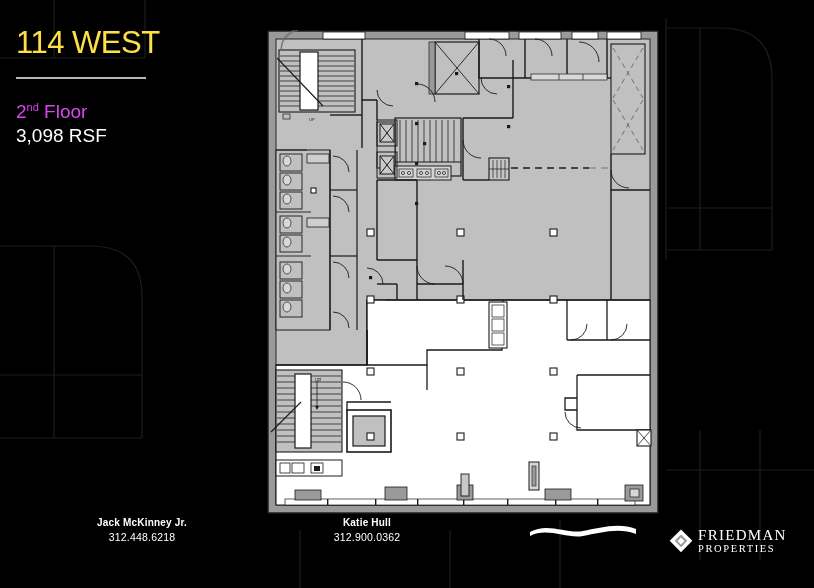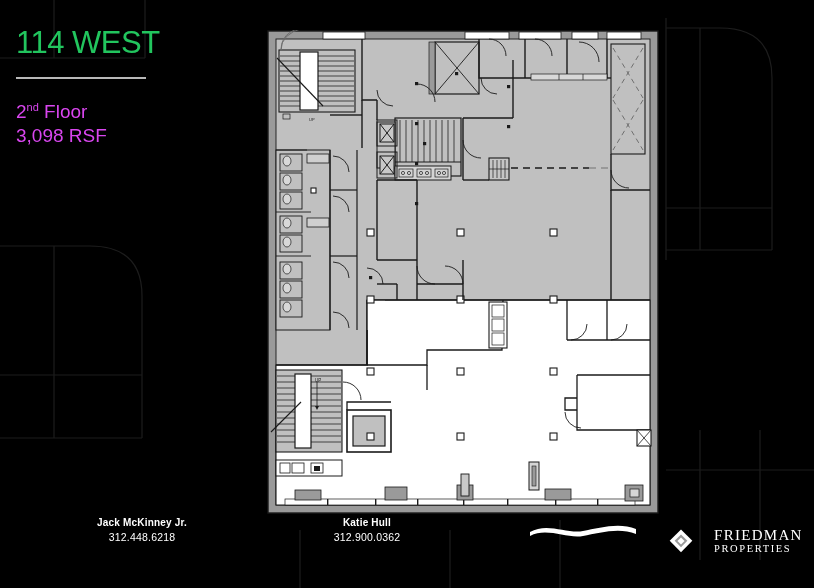--- a/index.html
+++ b/index.html
@@ -4,44 +4,44 @@
 <style>
   html,body{margin:0;padding:0;background:#000;}
   body{width:814px;height:588px;overflow:hidden;position:relative;
        font-family:"Liberation Sans", sans-serif;color:#fff;}
 
   #bg-grid{position:absolute;inset:0;z-index:0;}
 
   
   #title-block{position:absolute;left:16px;top:26px;width:230px;z-index:5;}
   #building-name{font-size:31px;line-height:33px;font-weight:400;
-                 letter-spacing:-0.5px;color:#22c55e;}
+                 letter-spacing:-0.5px;color:#fde047;}
   #title-rule{width:130px;height:2px;background:#b8b8b8;margin:18px 0 16px 0;}
   #floor-line{font-size:19px;line-height:24px;color:#d946ef;}
   #floor-line sup{font-size:11px;vertical-align:super;}
-  #rsf-line{font-size:19px;line-height:24px;color:#d946ef;}
+  #rsf-line{font-size:19px;line-height:24px;color:#ffffff;}
 
   
   #footer{position:absolute;left:0;bottom:18px;width:814px;height:60px;z-index:5;}
   .contact{position:absolute;text-align:center;}
   .contact .cname{font-size:10px;font-weight:bold;letter-spacing:.2px;
                   line-height:15px;}
   .contact .cphone{font-size:10.5px;font-weight:normal;letter-spacing:.2px;
                    line-height:15px;}
   .contact .cmail{font-size:10.5px;font-weight:bold;letter-spacing:.2px;
                   line-height:15px;}
   #contact-1{left:22px;top:5px;width:240px;}
   #contact-2{left:247px;top:5px;width:240px;}
 
   #logo-stream{position:absolute;left:525px;top:14px;width:115px;text-align:center;}
   #logo-stream .swoosh{display:block;margin:0 auto 2px auto;}
   #logo-stream .stxt{font-size:21px;font-weight:bold;letter-spacing:3px;
                      line-height:22px;}
   #logo-friedman{position:absolute;left:668px;top:18px;width:140px;
-                 display:flex;align-items:center;gap:20px;}
+                 display:flex;align-items:center;gap:4px;}
   #logo-friedman .ftxt{line-height:1;}
   #logo-friedman .f1{font-family:"Liberation Serif", serif;font-size:15px;
                      letter-spacing:1.3px;display:block;}
   #logo-friedman .f2{font-family:"Liberation Serif", serif;font-size:10.5px;
                      letter-spacing:1.6px;display:block;margin-top:1px;}
 
   
   #floorplan{position:absolute;left:267px;top:30px;width:392px;height:484px;z-index:4;}
 </style>
 </head>

